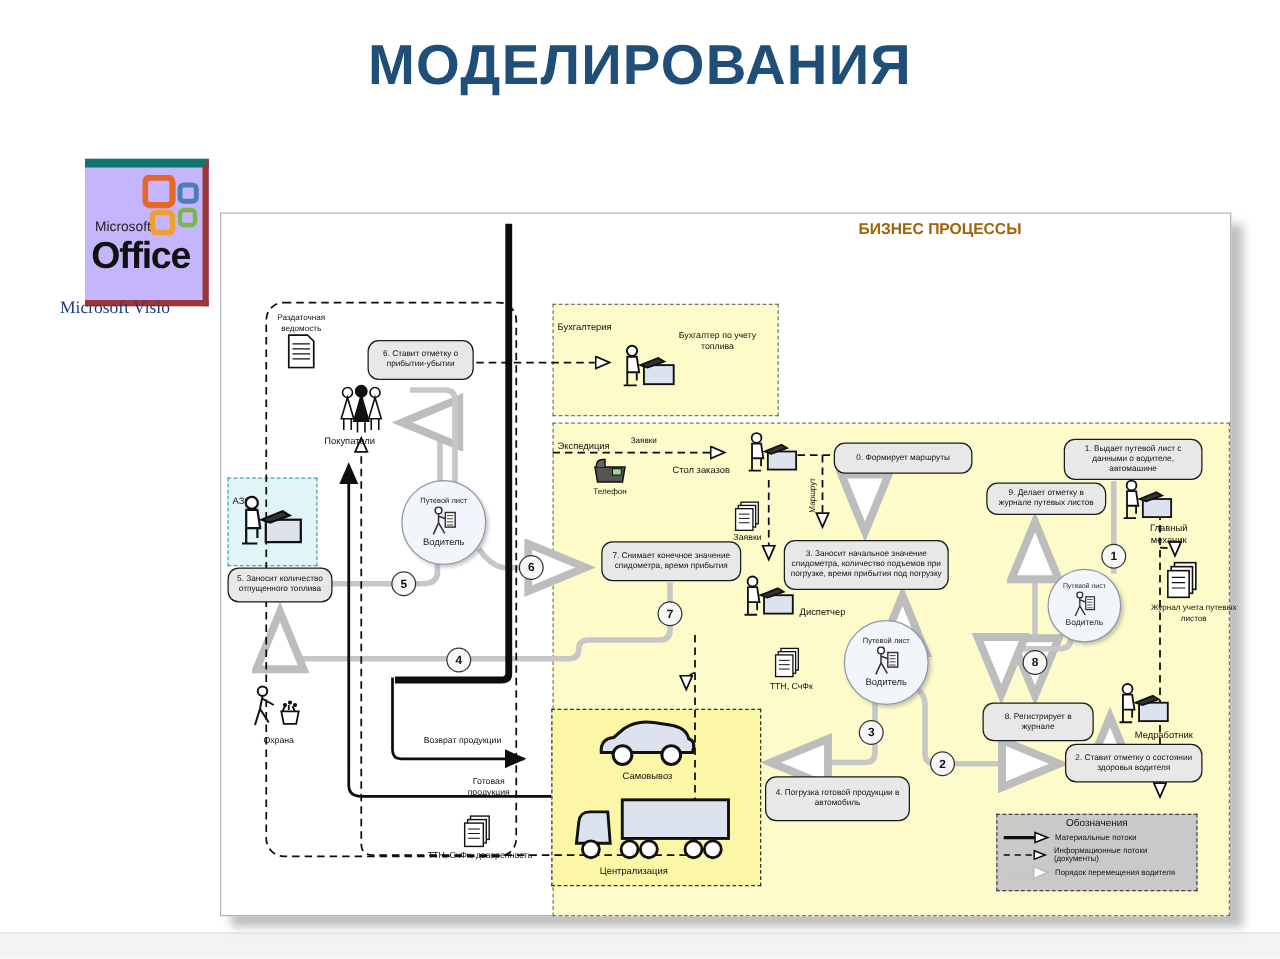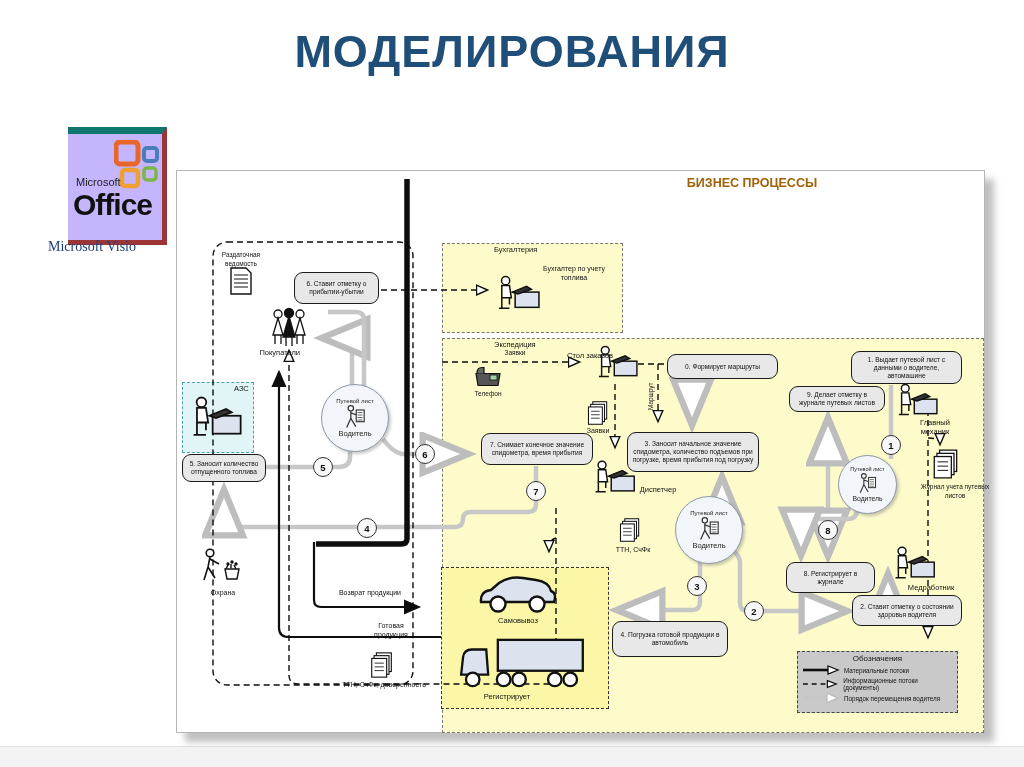--- a/index.html
+++ b/index.html
@@ -16,21 +16,21 @@
   .logo-brand{left:8px;top:42px;font-size:11px;color:#222;}
   .logo-office{left:5px;top:54px;font-size:30px;font-weight:700;color:#111;letter-spacing:-1px;}
   .visio-caption{left:30px;top:239px;width:124px;text-align:center;font-family:"Liberation Serif","DejaVu Serif",serif;
     font-size:14px;color:#1c3e7e;z-index:6;}
   
   .panel{left:176px;top:170px;width:807px;height:561px;background:#fff;border:1px solid #b5b5b5;
     box-shadow:9px 9px 7px rgba(140,140,140,.55);z-index:1;}
   .dg-header{left:612px;top:176px;width:280px;text-align:center;font-weight:700;font-size:12.5px;line-height:15px;color:#a16207;z-index:5;}
   
   .zone{background:#fdfbca;border:1.4px dashed #777;z-index:2;}
-  .zone-label{font-size:7.5px;color:#111;padding:1px 3px;margin-left:48px;}
+  .zone-label{font-size:7.5px;color:#111;padding:13px 3px;}
   .vehicles-box{background:#fbf7a6;border:1.5px dashed #333;z-index:2;}
   .azs-box{background:#e2f5f6;border:1.2px dashed #49a2b2;z-index:2;}
   
   .pbox{background:#e8e8e8;border:1.3px solid #1b1b1b;border-radius:9px;z-index:4;
     display:flex;align-items:center;justify-content:center;text-align:center;
     font-size:6.6px;line-height:8px;color:#111;padding:2px 4px;box-sizing:border-box;}
   
   .dcircle{border-radius:50%;background:#f2f5f9;border:1.4px solid #8d99a8;z-index:4;
     display:flex;flex-direction:column;align-items:center;justify-content:center;
     text-align:center;color:#222;box-shadow:2px 2px 3px rgba(120,120,120,.4);}
@@ -306,34 +306,34 @@
   </svg>
 <svg class="abs icon" style="left:452px;top:636px" width="138" height="56" viewBox="0 0 140 58">
     <use href="#s-truck"></use>
   </svg>
 
 <div class="abs lbl" style="left:210px;top:251px;width:62px;font-size:6.5px;">Раздаточная ведомость</div>
 <div class="abs lbl" style="left:238px;top:349px;width:62px;font-size:7.5px;text-align:right;">Покупатели</div>
 <div class="abs lbl" style="left:203px;top:589px;width:40px;">Охрана</div>
 <div class="abs lbl" style="left:542px;top:265px;width:64px;">Бухгалтер по учету топлива</div>
 <div class="abs lbl" style="left:464px;top:390px;width:48px;font-size:6.5px;">Телефон</div>
-<div class="abs lbl" style="left:530px;top:352px;width:62px;font-size:7.5px;margin-left:29px;">Стол заказов</div>
+<div class="abs lbl" style="left:530px;top:372px;width:62px;font-size:7.5px;">Стол заказов</div>
 <div class="abs lbl" style="left:495px;top:349px;width:40px;font-size:6.5px;">Заявки</div>
 <div class="abs lbl" style="left:577px;top:427px;width:42px;">Заявки</div>
 <div class="abs lbl rot" style="left:631px;top:392px;width:40px;font-size:6.5px;">Маршрут</div>
 <div class="abs lbl" style="left:629px;top:486px;width:58px;font-size:7.5px;">Диспетчер</div>
 <div class="abs lbl" style="left:600px;top:546px;width:66px;">ТТН, СчФк</div>
 <div class="abs lbl" style="left:342px;top:681px;width:84px;">ТТН, СчФк, доверенность</div>
 <div class="abs lbl" style="left:906px;top:419px;width:58px;font-size:7.5px;">Главный механик</div>
 <div class="abs lbl" style="left:920px;top:483px;width:70px;font-size:6.5px;">Журнал учета путевых листов</div>
 <div class="abs lbl" style="left:896px;top:584px;width:70px;font-size:7.5px;">Медработник</div>
 <div class="abs lbl" style="left:330px;top:589px;width:80px;">Возврат продукции</div>
 <div class="abs lbl" style="left:362px;top:622px;width:58px;">Готовая продукция</div>
 <div class="abs lbl" style="left:477px;top:617px;width:82px;font-size:7.5px;">Самовывоз</div>
-<div class="abs lbl" style="left:447px;top:693px;width:120px;font-size:7.5px;">Регистрирует</div>
+<div class="abs lbl" style="left:447px;top:693px;width:120px;font-size:7.5px;">Централизация</div>
 
 <div class="abs legend">
   <div class="legend-title">Обозначения</div>
   <div class="legend-row">
     <svg width="38" height="10" viewBox="0 0 38 10">
       <path d="M1,5 L26,5" stroke="#0d0d0d" stroke-width="2.6"></path>
       <path d="M26,1 L36,5 L26,9 Z" fill="#fff" stroke="#0d0d0d" stroke-width="1.3"></path>
     </svg>
     <span>Материальные потоки</span>
   </div>

